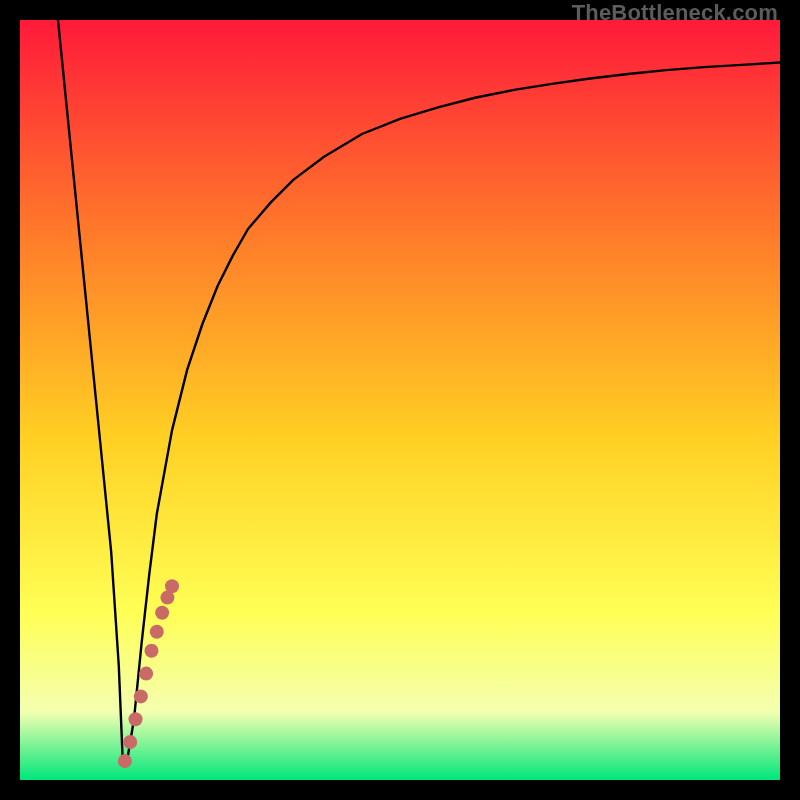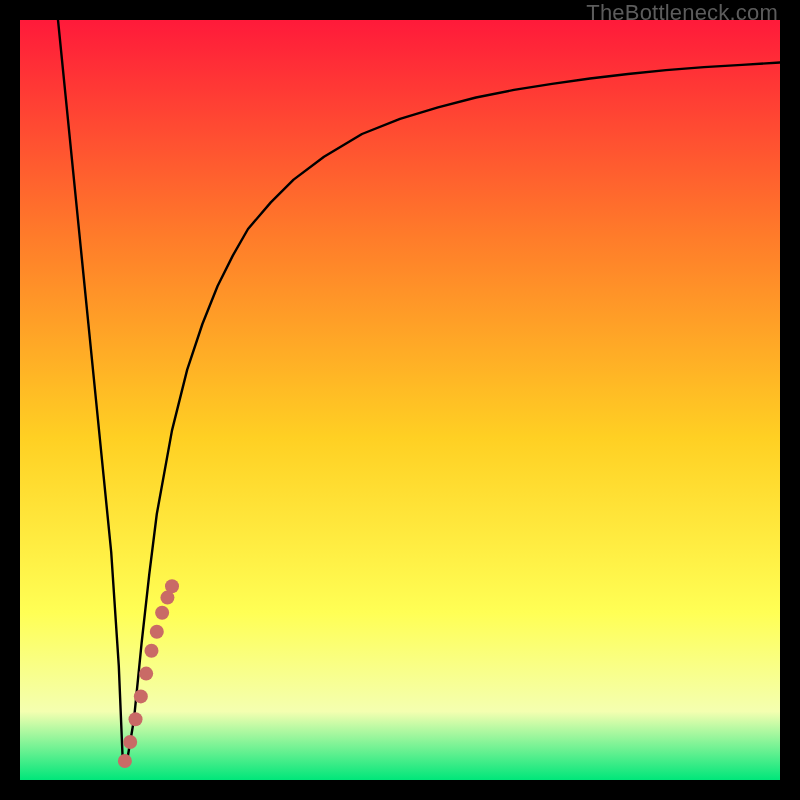--- a/index.html
+++ b/index.html
@@ -24,21 +24,21 @@
     left: 0;
     top: 0;
     width: 760px;
     height: 760px;
   }
   .watermark {
     position: absolute;
     top: 0px;
     right: 22px;
     font-size: 22px;
-    font-weight: 400;
+    font-weight: 700;
     color: #5c5c5c;
     letter-spacing: 0.2px;
     user-select: none;
   }
 </style>
 </head>
 <body>
 
 <div class="frame">
   <svg class="plot-area" viewBox="0 0 760 760" preserveAspectRatio="none">

